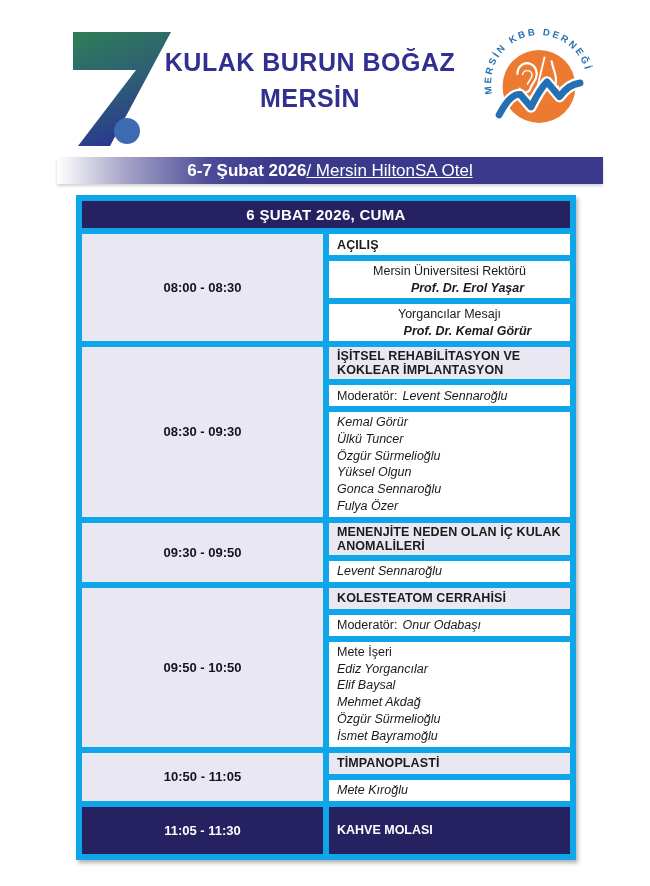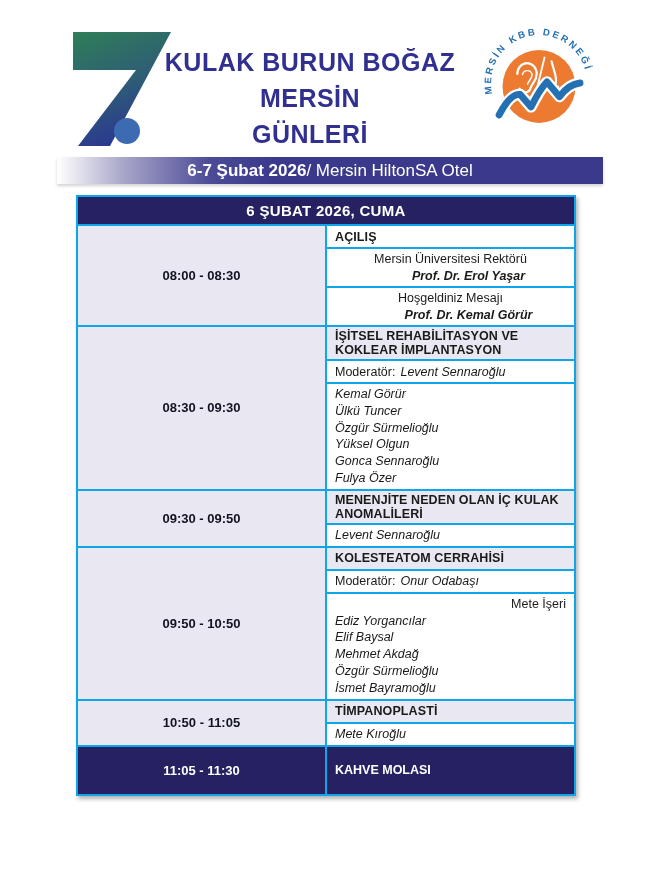--- a/index.html
+++ b/index.html
@@ -18,46 +18,46 @@
 
   .assoc-logo { position:absolute; left:482px; top:26px; width:114px; height:114px; }
 
   .date-bar {
     position:absolute; left:57px; top:157px; width:546px; height:27px;
     background:linear-gradient(to right, #ffffff 0%, #a9a7c9 12%, #4c4b97 28%, #3a398c 40%, #3a398c 100%);
     color:#ffffff; display:flex; align-items:center; justify-content:center;
     font-size:17px; box-shadow:0 2px 3px rgba(0,0,0,0.18); white-space:nowrap;
   }
   .date-bold { font-weight:bold; }
-  .date-rest { margin-left:0; font-weight:normal; }
+  .date-rest { margin-left:0; font-weight:normal;text-decoration:underline; }
 
   
   table.schedule {
     position:absolute; left:76px; top:195px; width:500px;
     border-collapse:collapse; table-layout:fixed;
     font-size:12.5px; color:#1a1a1a; box-shadow:2px 3px 4px rgba(0,0,0,0.30);
   }
-  table.schedule td { border:2px solid #0ea5e9; padding:2px 8px; vertical-align:middle; }
+  table.schedule td { border:6px solid #0ea5e9; padding:2px 8px; vertical-align:middle; }
 
   td.day-header {
     background:#262160; color:#ffffff; text-align:center; font-weight:bold;
     font-size:15px; height:23px; letter-spacing:0.3px;
   }
   td.time {
     width:92px; background:#e9e8f2; text-align:center; font-weight:bold;
     font-size:13px; color:#121222; padding:2px 3px;
   }
   td.session-title { font-weight:bold; height:17px; letter-spacing:0.1px;margin-top:32px; }
   td.lavender { background:#e9e8f2; }
   td.two-line { padding:4px 8px; line-height:16.5px;text-align:center; }
   .name-bold-italic { font-weight:bold; font-style:italic;margin-left:36px; }
   td.moderator { font-weight:normal; height:17px;margin-left:40px; }
   .mod-name { font-style:italic; margin-left:5px; }
   td.speakers { padding:4px 8px; font-style:italic; line-height:16.8px; }
-  td.speakers .roman { font-style:normal;text-align:right; }
+  td.speakers .roman { font-style:normal; }
   td.single-speaker { font-style:italic; height:17px; }
   tr.break-row td { background:#262160; color:#ffffff; font-weight:bold; height:19px; }
   tr.break-row td.time-break { text-align:center; font-size:13px; padding:14px 3px; }
 </style>
 </head>
 <body>
 
 <div class="page">
 
   <div class="brand-mark">
@@ -71,21 +71,20 @@
         </linearGradient>
       </defs>
       <path d="M3 4 H101 L40 118 H8 L66 42 H3 Z" fill="url(#sevenGrad)"></path>
       <circle cx="57" cy="103" r="13" fill="#3c6bb2"></circle>
     </svg>
   </div>
 
   <div class="title-block">
     <div class="title-line">KULAK BURUN BOĞAZ</div>
     <div class="title-line">MERSİN</div>
-    <div class="title-line">GÜNLERİ</div>
   </div>
 
   <div class="assoc-logo">
     <svg width="114" height="114" viewBox="0 0 100 100">
       <defs>
         <path id="ringPath" d="M50,50 m-42,0 a42,42 0 1,1 84,0 a42,42 0 1,1 -84,0" transform="rotate(-16 50 50)"></path>
       </defs>
       <circle cx="50" cy="53" r="32" fill="#ec7b31"></circle>
 
       <g stroke="#ffffff" fill="none" stroke-linecap="round">
@@ -127,21 +126,21 @@
       <td class="session-title">AÇILIŞ</td>
     </tr>
     <tr>
       <td class="two-line">
         <div>Mersin Üniversitesi Rektörü</div>
         <div class="name-bold-italic">Prof. Dr. Erol Yaşar</div>
       </td>
     </tr>
     <tr>
       <td class="two-line">
-        <div>Hoşgeldiniz Mesajı</div>
+        <div>Yorgancılar Mesajı</div>
         <div class="name-bold-italic">Prof. Dr. Kemal Görür</div>
       </td>
     </tr>
 
     <tr>
       <td class="time" rowspan="3">08:30 - 09:30</td>
       <td class="session-title lavender">İŞİTSEL REHABİLİTASYON VE KOKLEAR İMPLANTASYON</td>
     </tr>
     <tr>
       <td class="moderator">

